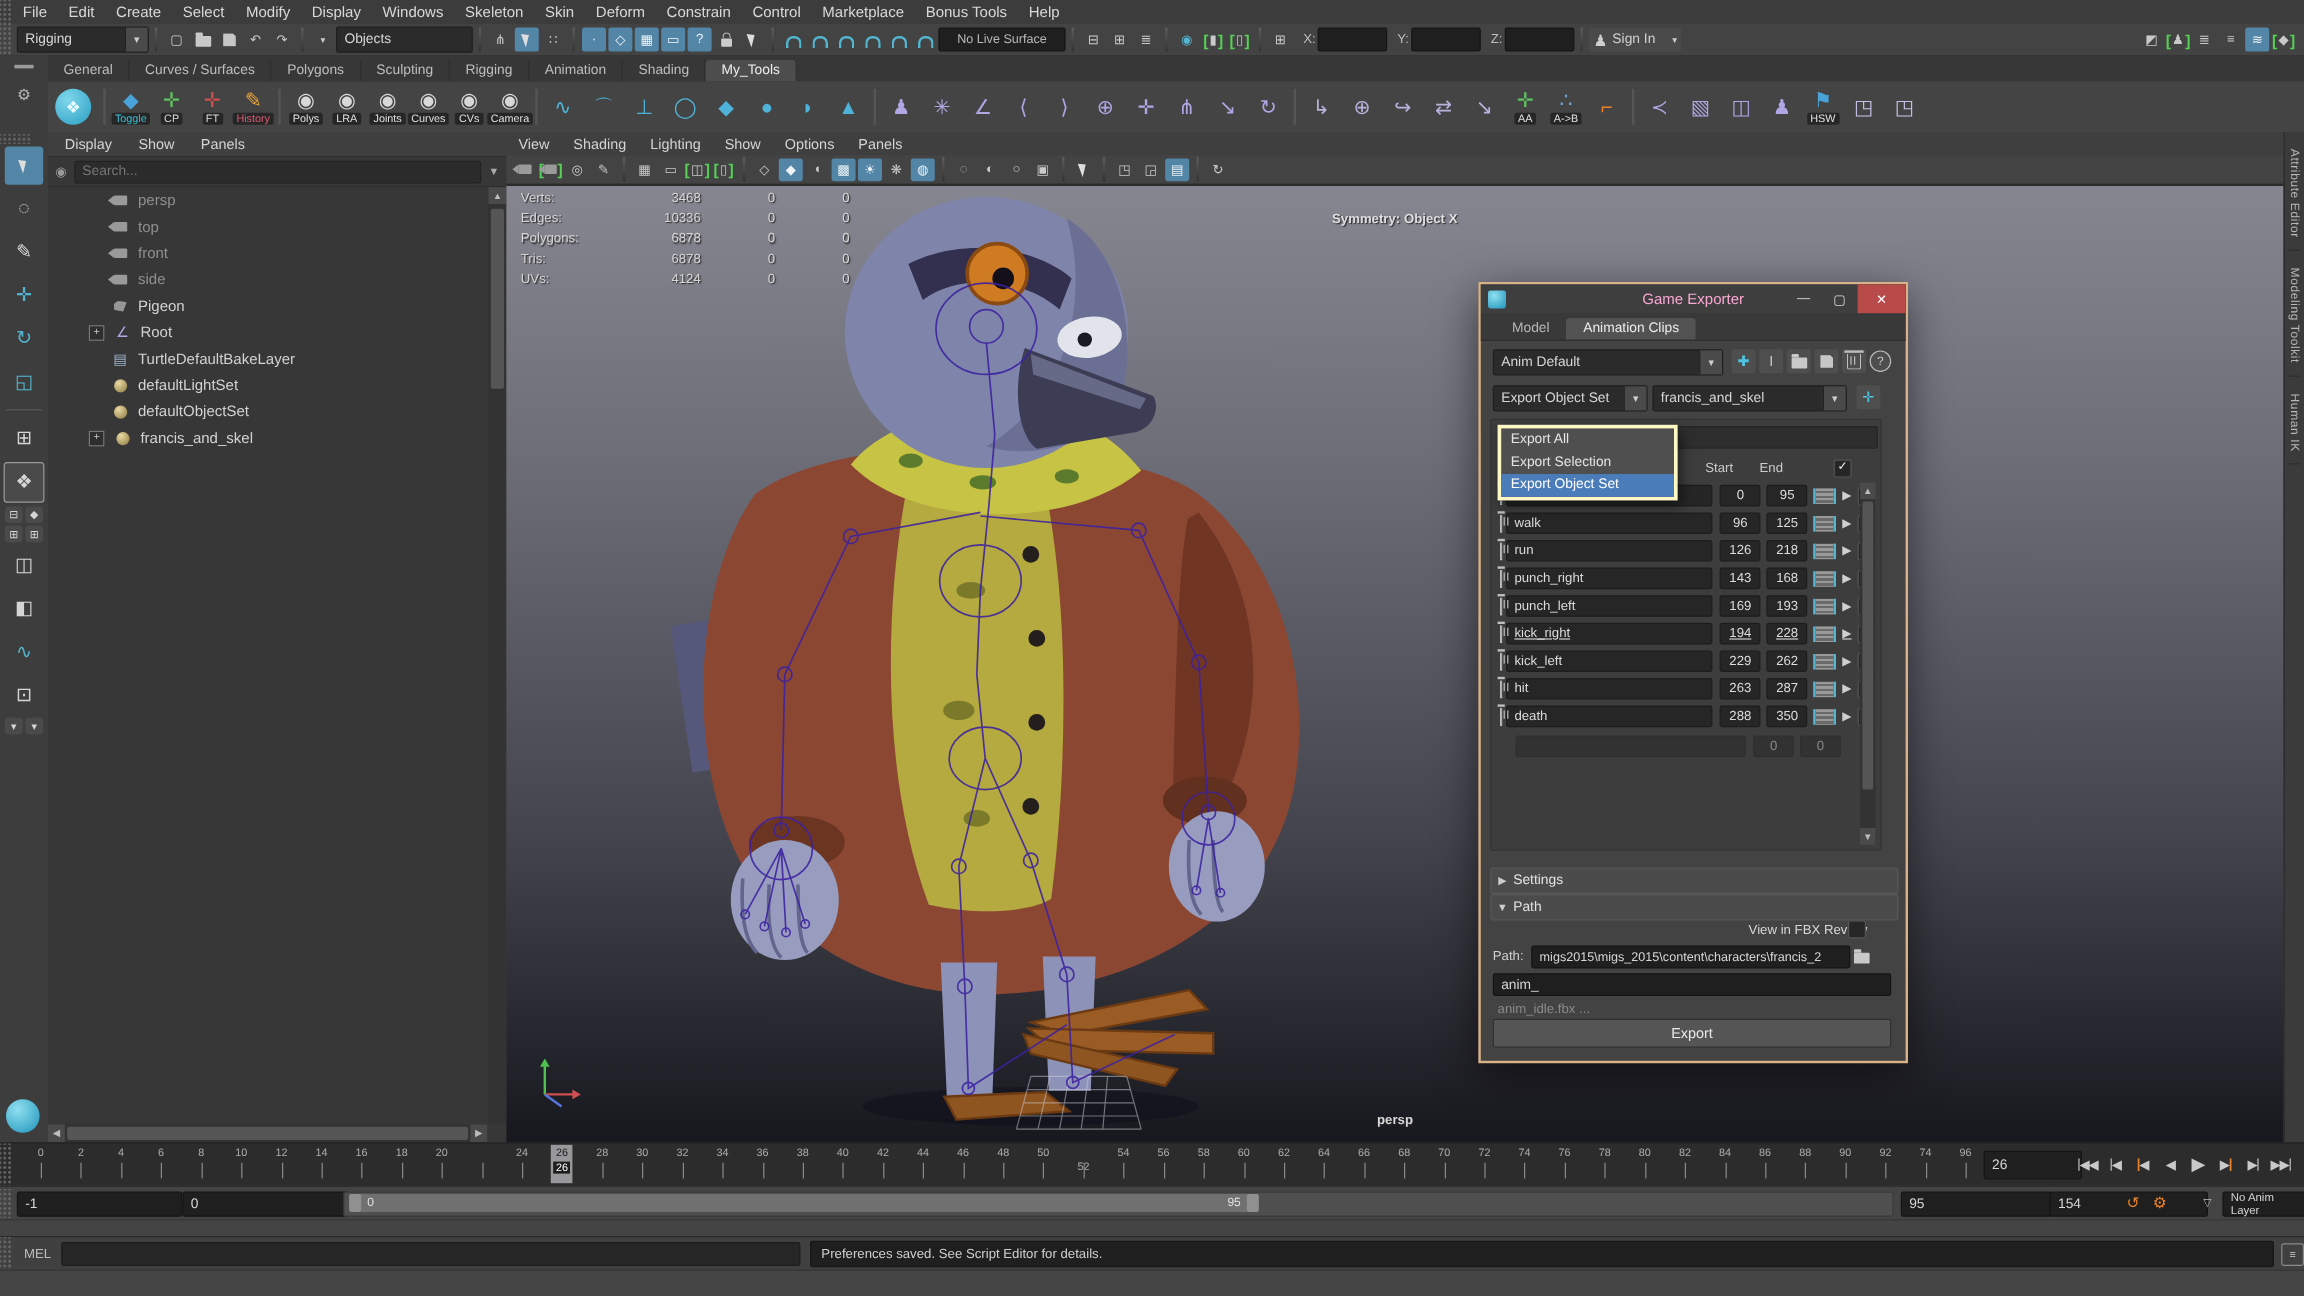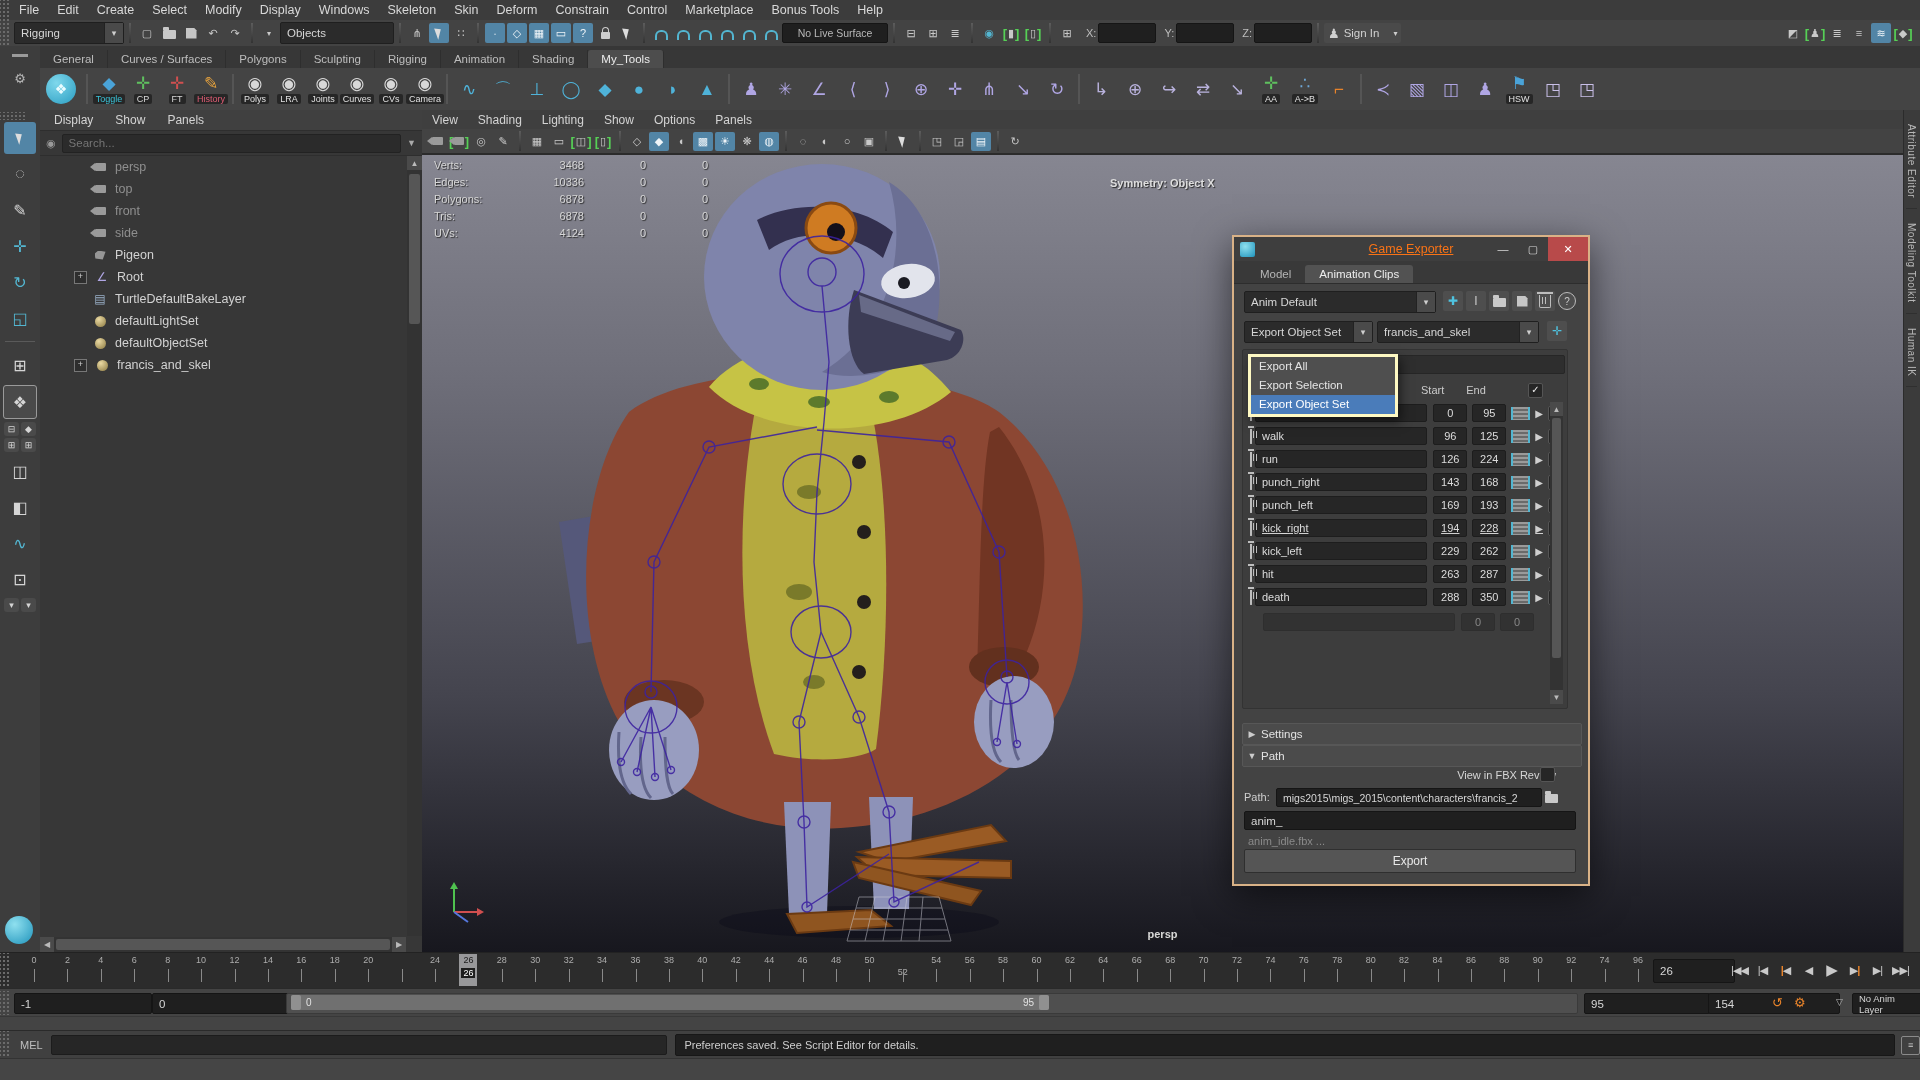--- a/index.html
+++ b/index.html
@@ -101,21 +101,21 @@
   
   #rightstrip{left:1903px;top:110px;width:17px;height:842px;background:#3b3b3b;border-left:1px solid #2b2b2b;}
   #rightstrip .rtab{writing-mode:vertical-rl;font-size:10px;color:#b8b8b8;padding:10px 0;margin:4px 2px;
                     border-bottom:1px solid #2f2f2f;letter-spacing:.5px;}
   
   #gx{left:1232px;top:235px;width:354px;height:647px;background:#434343;border:2px solid #d9b287;
       box-shadow:0 10px 34px rgba(0,0,0,.55);z-index:60;}
   #gx .titlebar{position:absolute;left:0;top:0;right:0;height:24px;background:#3e3e3e;display:flex;align-items:center;}
   #gx .appicon{width:15px;height:15px;margin-left:6px;border-radius:2px;
                background:radial-gradient(circle at 35% 30%,#8fe0ef,#1f93bb);}
-  #gx .title{position:absolute;left:0;right:0;text-align:center;font-size:12.5px;color:#f97316;text-decoration:underline;}
+  #gx .title{position:absolute;left:0;right:0;text-align:center;font-size:12.5px;color:#f9a8d4;}
   #gx .wbtns{margin-left:auto;display:flex;height:100%;z-index:2;}
   #gx .wbtn{width:30px;height:100%;display:flex;align-items:center;justify-content:center;color:#d8d8d8;font-size:11px;}
   #gx .wbtn.close{width:40px;background:#b84a4a;color:#fff;}
   #gx .tabs{position:absolute;left:0;top:24px;right:0;height:22px;background:#393939;border-bottom:1px solid #2d2d2d;
             display:flex;align-items:flex-end;padding-left:12px;}
   #gx .gxtab{padding:3px 14px;font-size:11.5px;color:#b5b5b5;}
   #gx .gxtab.active{background:#525252;color:#ededed;border-radius:3px 3px 0 0;}
   #gx .icbtn{width:20px;height:20px;margin-left:3px;border-radius:2px;background:#4e4e4e;display:flex;
              align-items:center;justify-content:center;color:#c9c9c9;font-size:12px;flex:0 0 auto;}
   #gx .round{border-radius:50%;border:1px solid #bbb;width:16px;height:16px;font-size:10px;}
@@ -972,21 +972,21 @@
             <div class="clipnum">96</div>
             <div class="clipnum">125</div>
             <span class="film"></span>
             <div class="playg">▶</div>
             <div class="cb">✓</div>
           </div>
           <div class="cliprow" style="top: 99px;">
             <div><span class="tr-icon"></span></div>
             <div class="clipname">run</div>
             <div class="clipnum">126</div>
-            <div class="clipnum">224</div>
+            <div class="clipnum">218</div>
             <span class="film"></span>
             <div class="playg">▶</div>
             <div class="cb">✓</div>
           </div>
           <div class="cliprow" style="top: 122px;">
             <div><span class="tr-icon"></span></div>
             <div class="clipname">punch_right</div>
             <div class="clipnum">143</div>
             <div class="clipnum">168</div>
             <span class="film"></span>

